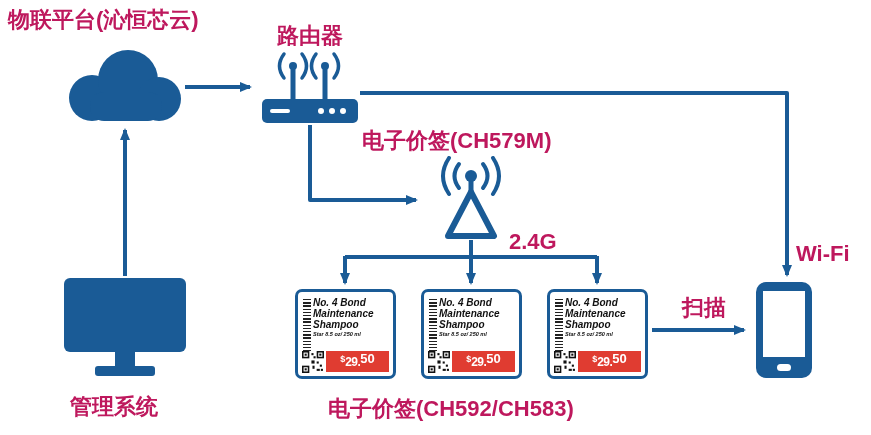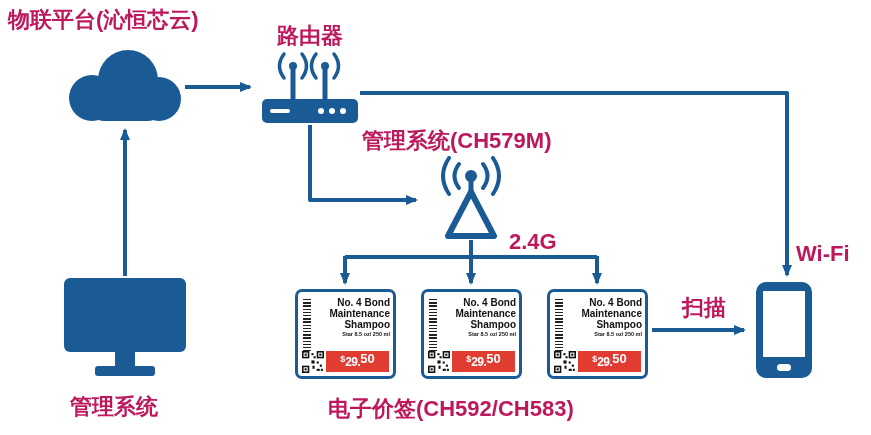--- a/index.html
+++ b/index.html
@@ -7,21 +7,21 @@
   body { font-family:"Liberation Sans","DejaVu Sans",sans-serif; }
   .canvas { position:relative; width:871px; height:435px; background:#fff; overflow:hidden; color:#111; }
   .lbl { position:absolute; font-size:22px; font-weight:700; color:#be185d; white-space:nowrap; }
   .arrows { position:absolute; left:0; top:0; width:871px; height:435px; }
   .icon { position:absolute; display:block; }
   
   .tag { position:absolute; top:289px; width:101px; height:90px; background:#fff;
          border:3px solid var(--primary,#1A5B96); border-radius:7px; }
   .tag-barcode { position:absolute; left:5px; top:7px; width:8px; height:52px;
          background:repeating-linear-gradient(to bottom, #222 0 1.4px, transparent 1.4px 3.2px); }
-  .tag-body { position:absolute; left:15px; right:3px; top:5px; text-align:right; }
+  .tag-body { position:absolute; left:15px; right:3px; top:5px; text-align:left;font-style:italic; }
   .tag-title { font-size:10px; line-height:11px; font-weight:700; white-space:pre-line; color:#111; }
   .tag-sub { font-size:5.5px; font-weight:700; margin-top:1px; color:#111; }
   .tag-bottom { position:absolute; left:4px; right:4px; bottom:3px; height:23px;
          display:flex; align-items:center; gap:2px; }
   .tag-qr { width:22px; height:22px; flex:0 0 auto; }
   .tag-price { flex:1 1 auto; height:21px; background:var(--price_red,#E03C31); color:#fff;
          display:flex; align-items:center; justify-content:center; font-weight:700; }
   .tag-price .cur { font-size:9px; margin-top:-6px; }
   .tag-price .int { font-size:12px; letter-spacing:-0.5px; }
   .tag-price .cents { font-size:13px; margin-top:-6px; }
@@ -45,21 +45,21 @@
       <path d="M471,240 L471,257 M345,257 L597,257"></path>
       <path d="M345,256 L345,283" marker-end="url(#ah)"></path>
       <path d="M471,256 L471,283" marker-end="url(#ah)"></path>
       <path d="M597,256 L597,283" marker-end="url(#ah)"></path>
       <path d="M652,330 L744,330" marker-end="url(#ah)"></path>
     </g>
   </svg>
 
   <div class="lbl" style="left:8px; top:5px;">物联平台(沁恒芯云)</div>
   <div class="lbl" style="left:277px; top:21px;">路由器</div>
-  <div class="lbl" style="left:362px; top:126px;">管理系统(CH579M)</div>
+  <div class="lbl" style="left:362px; top:126px;">电子价签(CH579M)</div>
   <div class="lbl" style="left:509px; top:229px;">2.4G</div>
   <div class="lbl" style="left:796px; top:241px;">Wi-Fi</div>
   <div class="lbl" style="left:682px; top:293px;">扫描</div>
   <div class="lbl" style="left:70px; top:392px;">管理系统</div>
   <div class="lbl" style="left:328px; top:394px;">电子价签(CH592/CH583)</div>
 
   <svg class="icon" style="left:56px; top:46px; color:var(--primary,#1A5B96);" width="138" height="82" viewBox="0 0 138 82">
     <g fill="currentColor">
       <circle cx="36" cy="52" r="23"></circle>
       <circle cx="72" cy="34" r="30"></circle>

